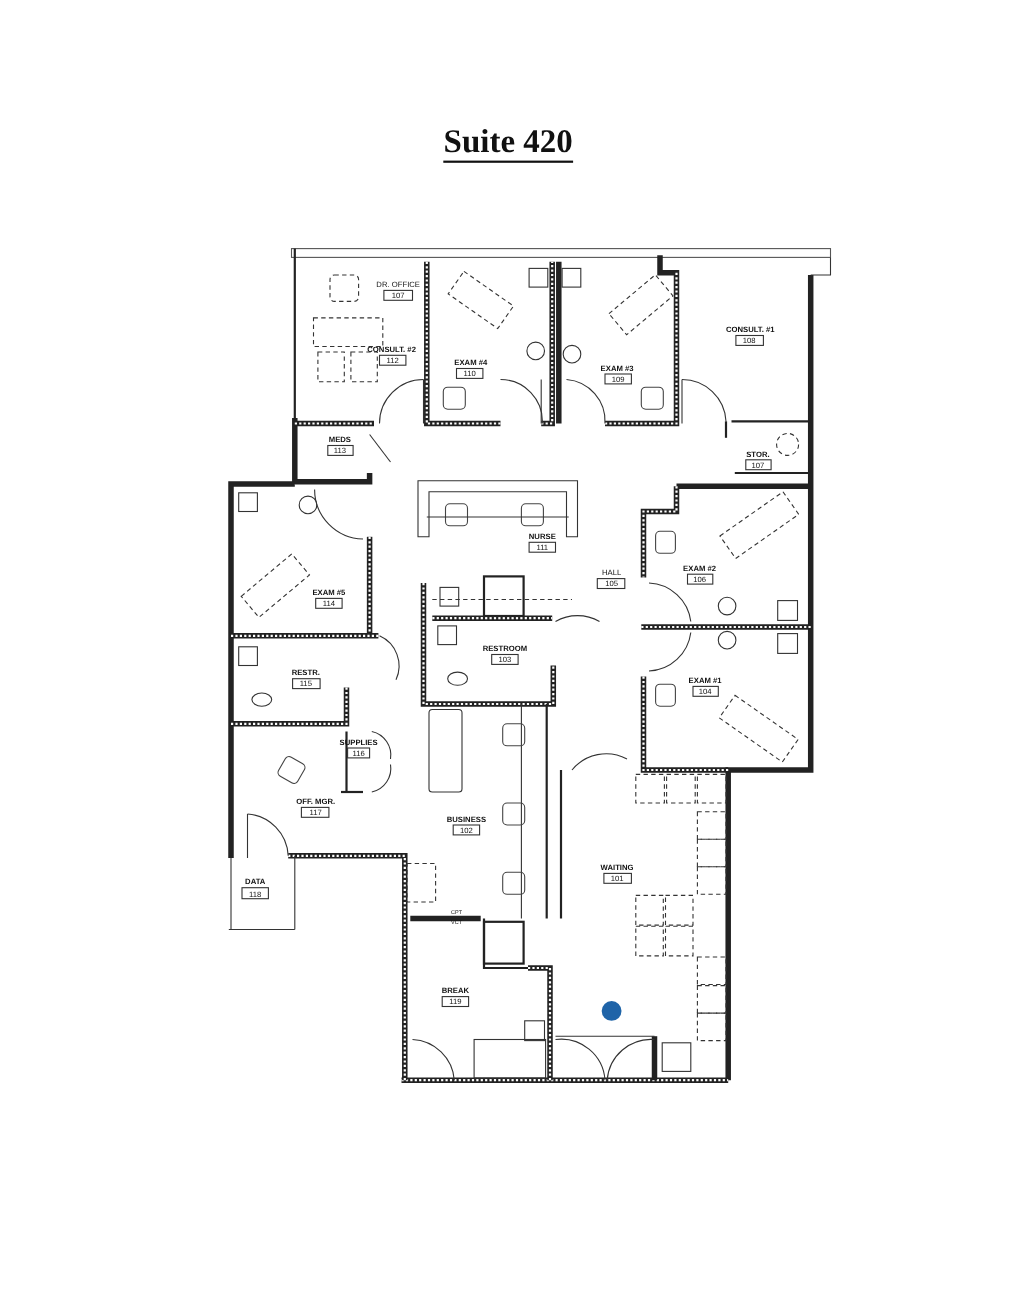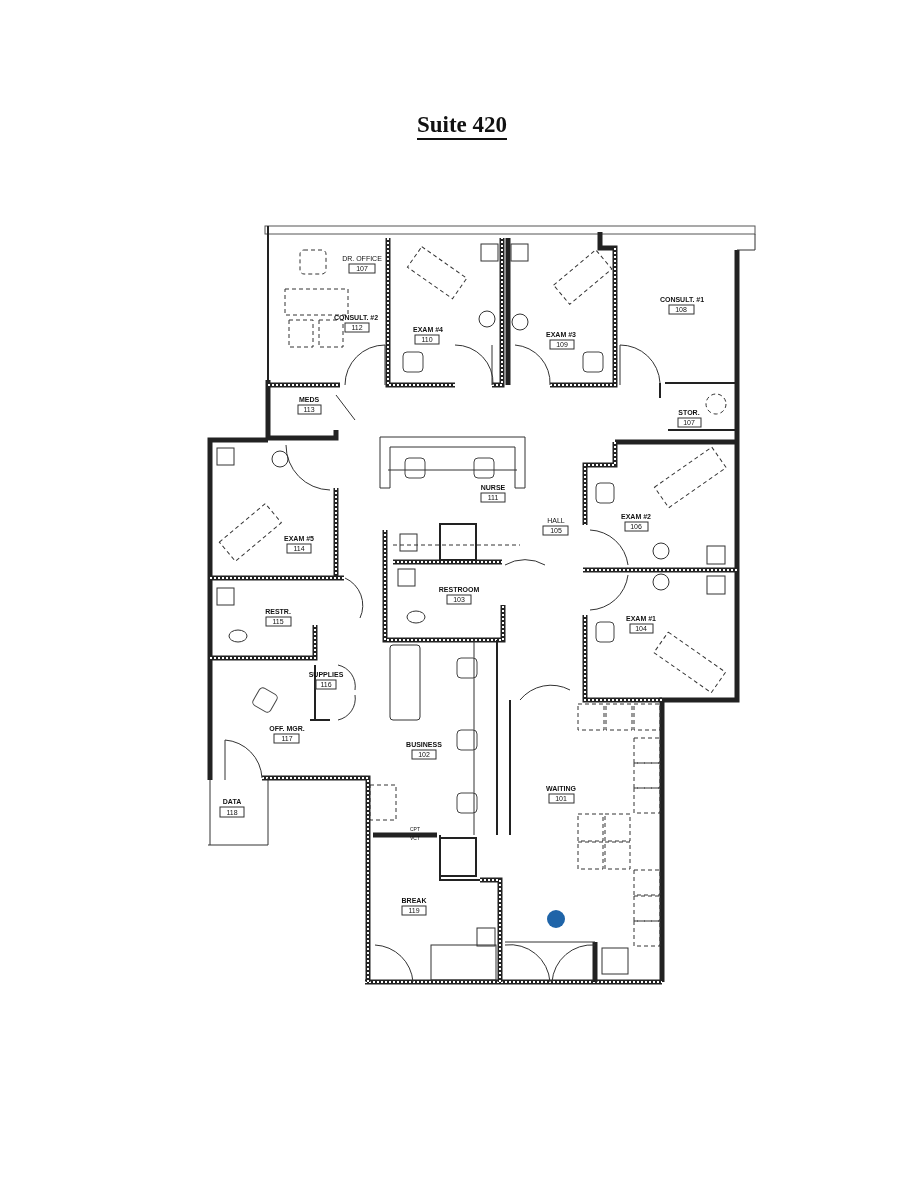--- a/index.html
+++ b/index.html
@@ -1,19 +1,19 @@
 <!DOCTYPE html>
 <html><head>
 <meta charset="utf-8">
 <style>
   html, body { margin:0; padding:0; background:#ffffff; }
   body { width:924px; height:1196px; position:relative; overflow:hidden; font-family:"Liberation Sans", sans-serif; }
   .title {
     position:absolute; left:0; width:924px; top:112px; text-align:center;
-    font-family:"Liberation Serif", serif; font-weight:bold; font-size:23px; color:#111;
+    font-family:"Liberation Serif", serif; font-weight:bold; font-size:30px; color:#111;
   }
   .title span { border-bottom:2px solid #111; padding-bottom:1px; }
   svg.plan { position:absolute; left:0; top:0; }
   .lbl { font-family:"Liberation Sans", sans-serif; font-size:7px; font-weight:bold; fill:#111; }
   .num { font-family:"Liberation Sans", sans-serif; font-size:7px; fill:#111; }
   .wall { fill:none; stroke:#222; stroke-width:2; }
   .thick { fill:none; stroke:#222; stroke-width:5; }
   .hatch { fill:none; stroke:#fff; stroke-width:2; stroke-dasharray:2 2; }
   .dash { fill:none; stroke:#333; stroke-width:1; stroke-dasharray:4 3; }
   .thin { fill:none; stroke:#333; stroke-width:1; }

